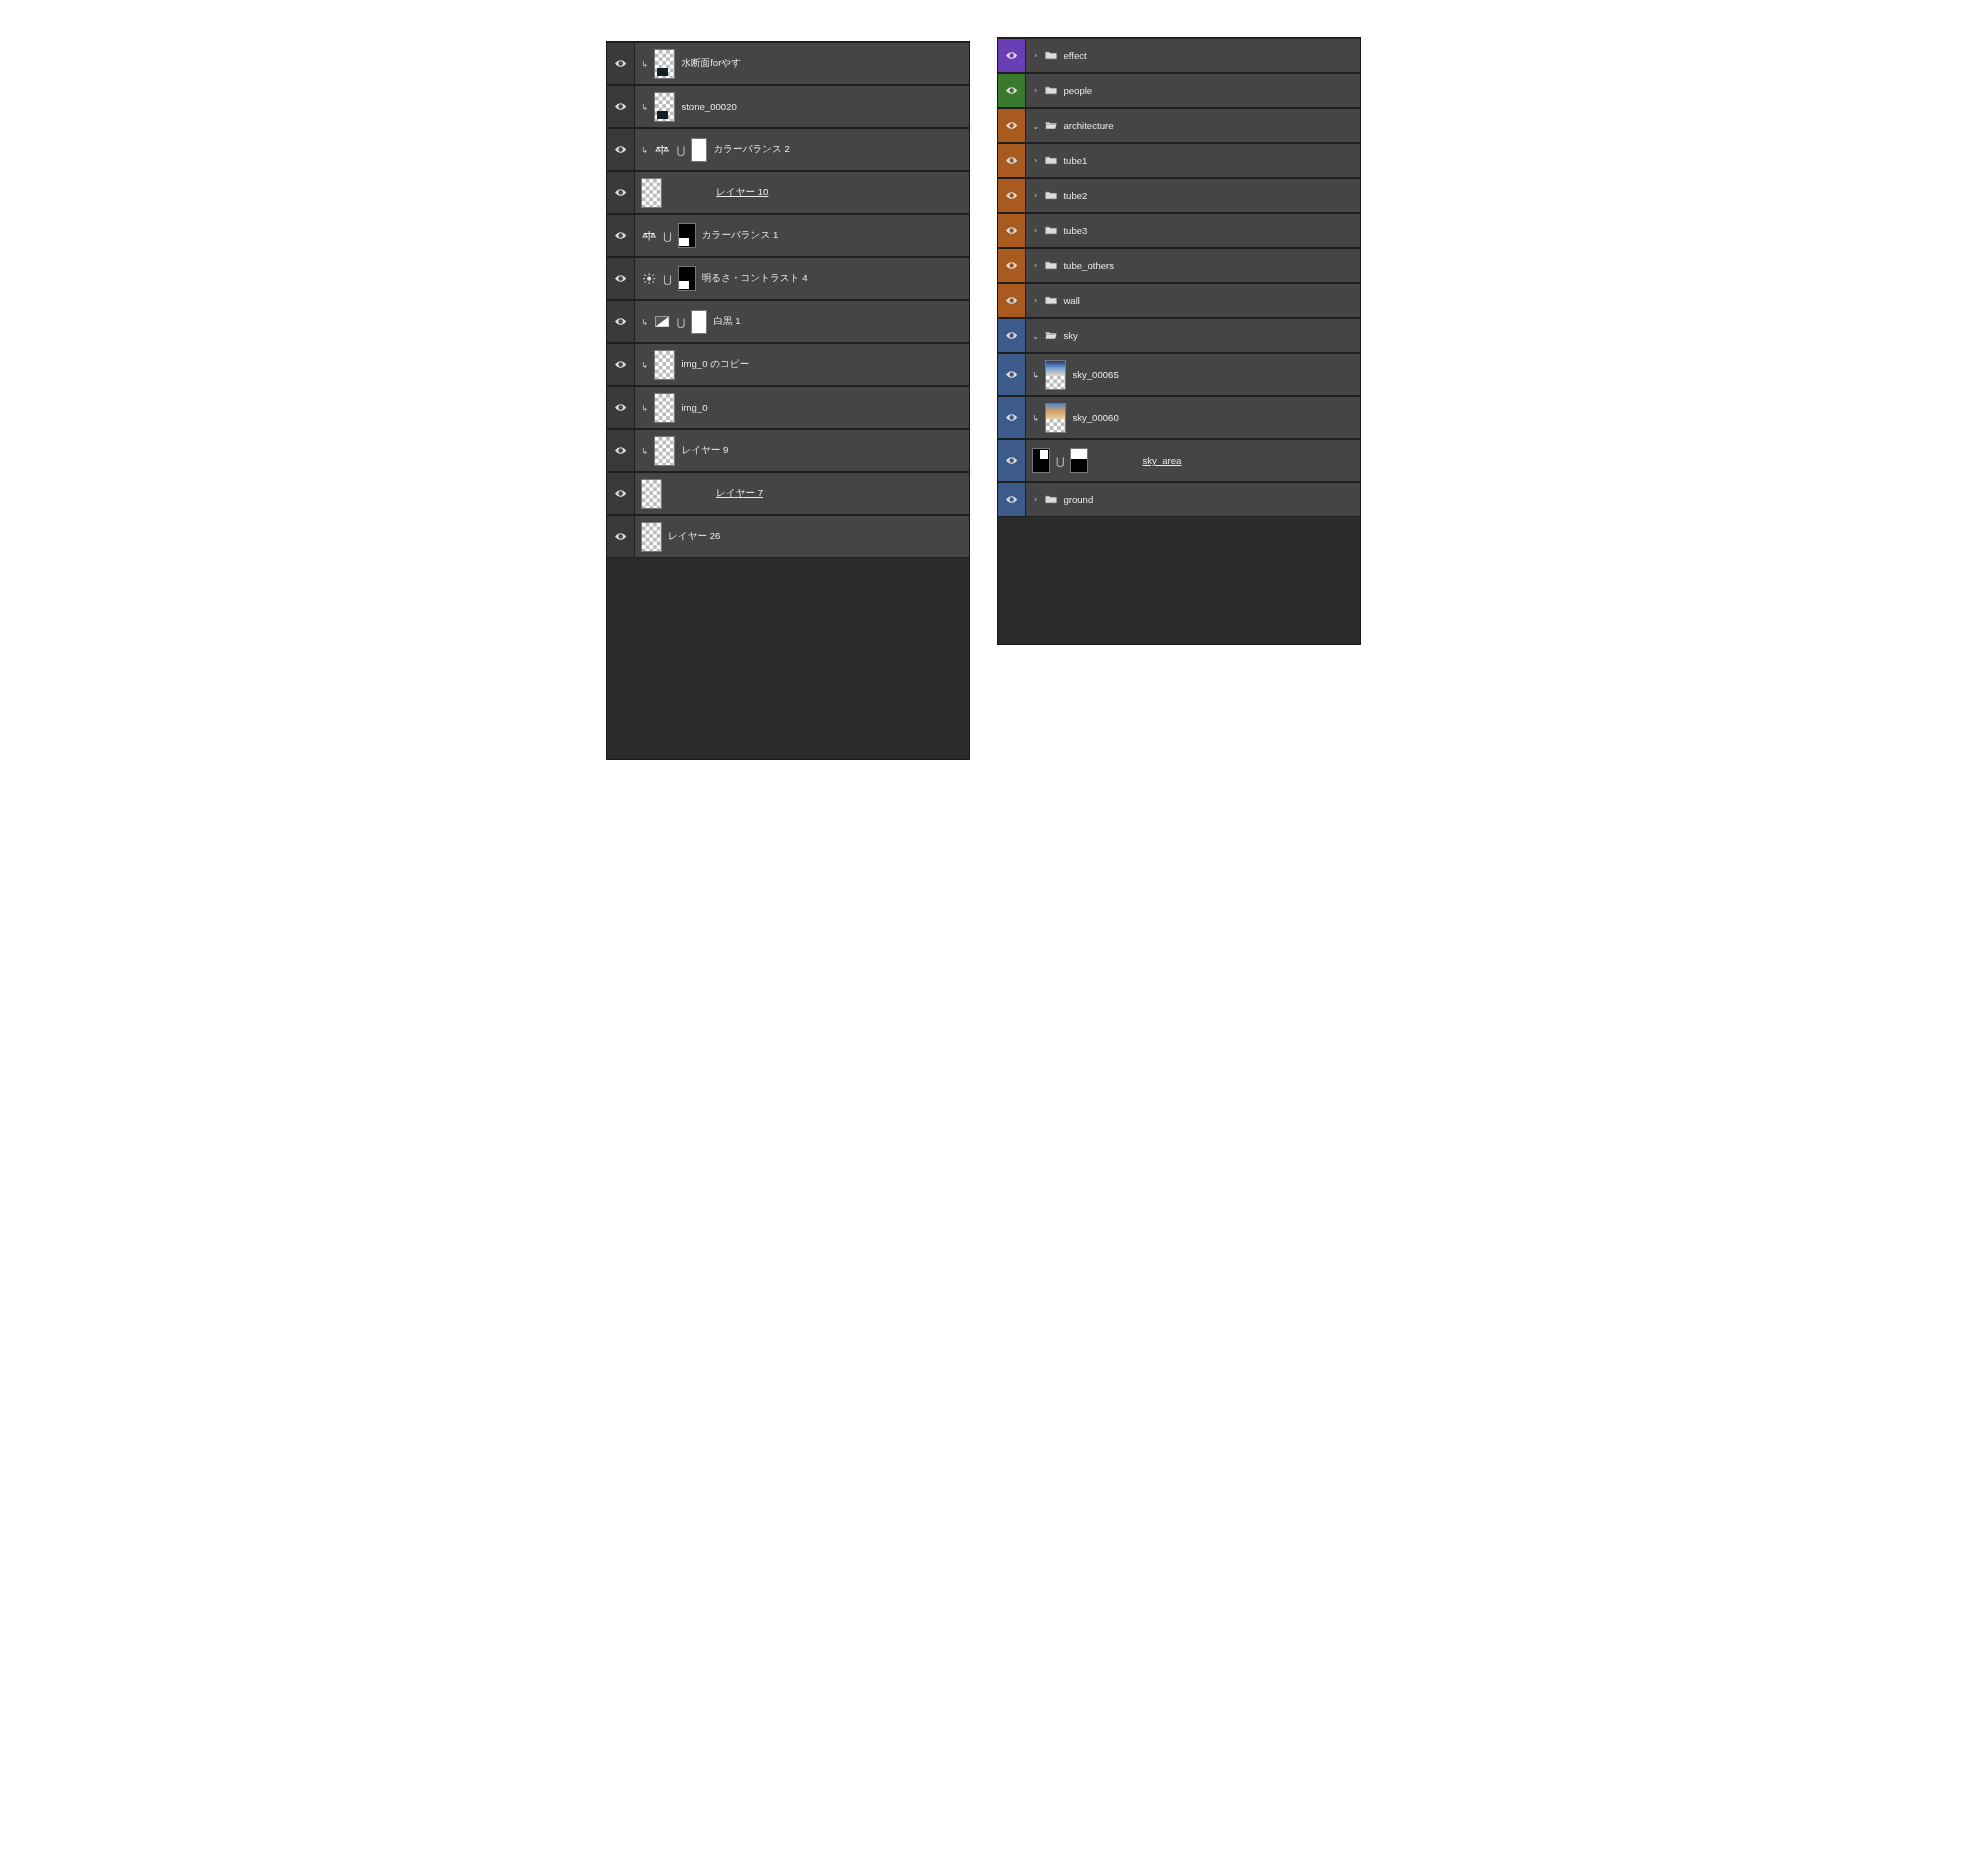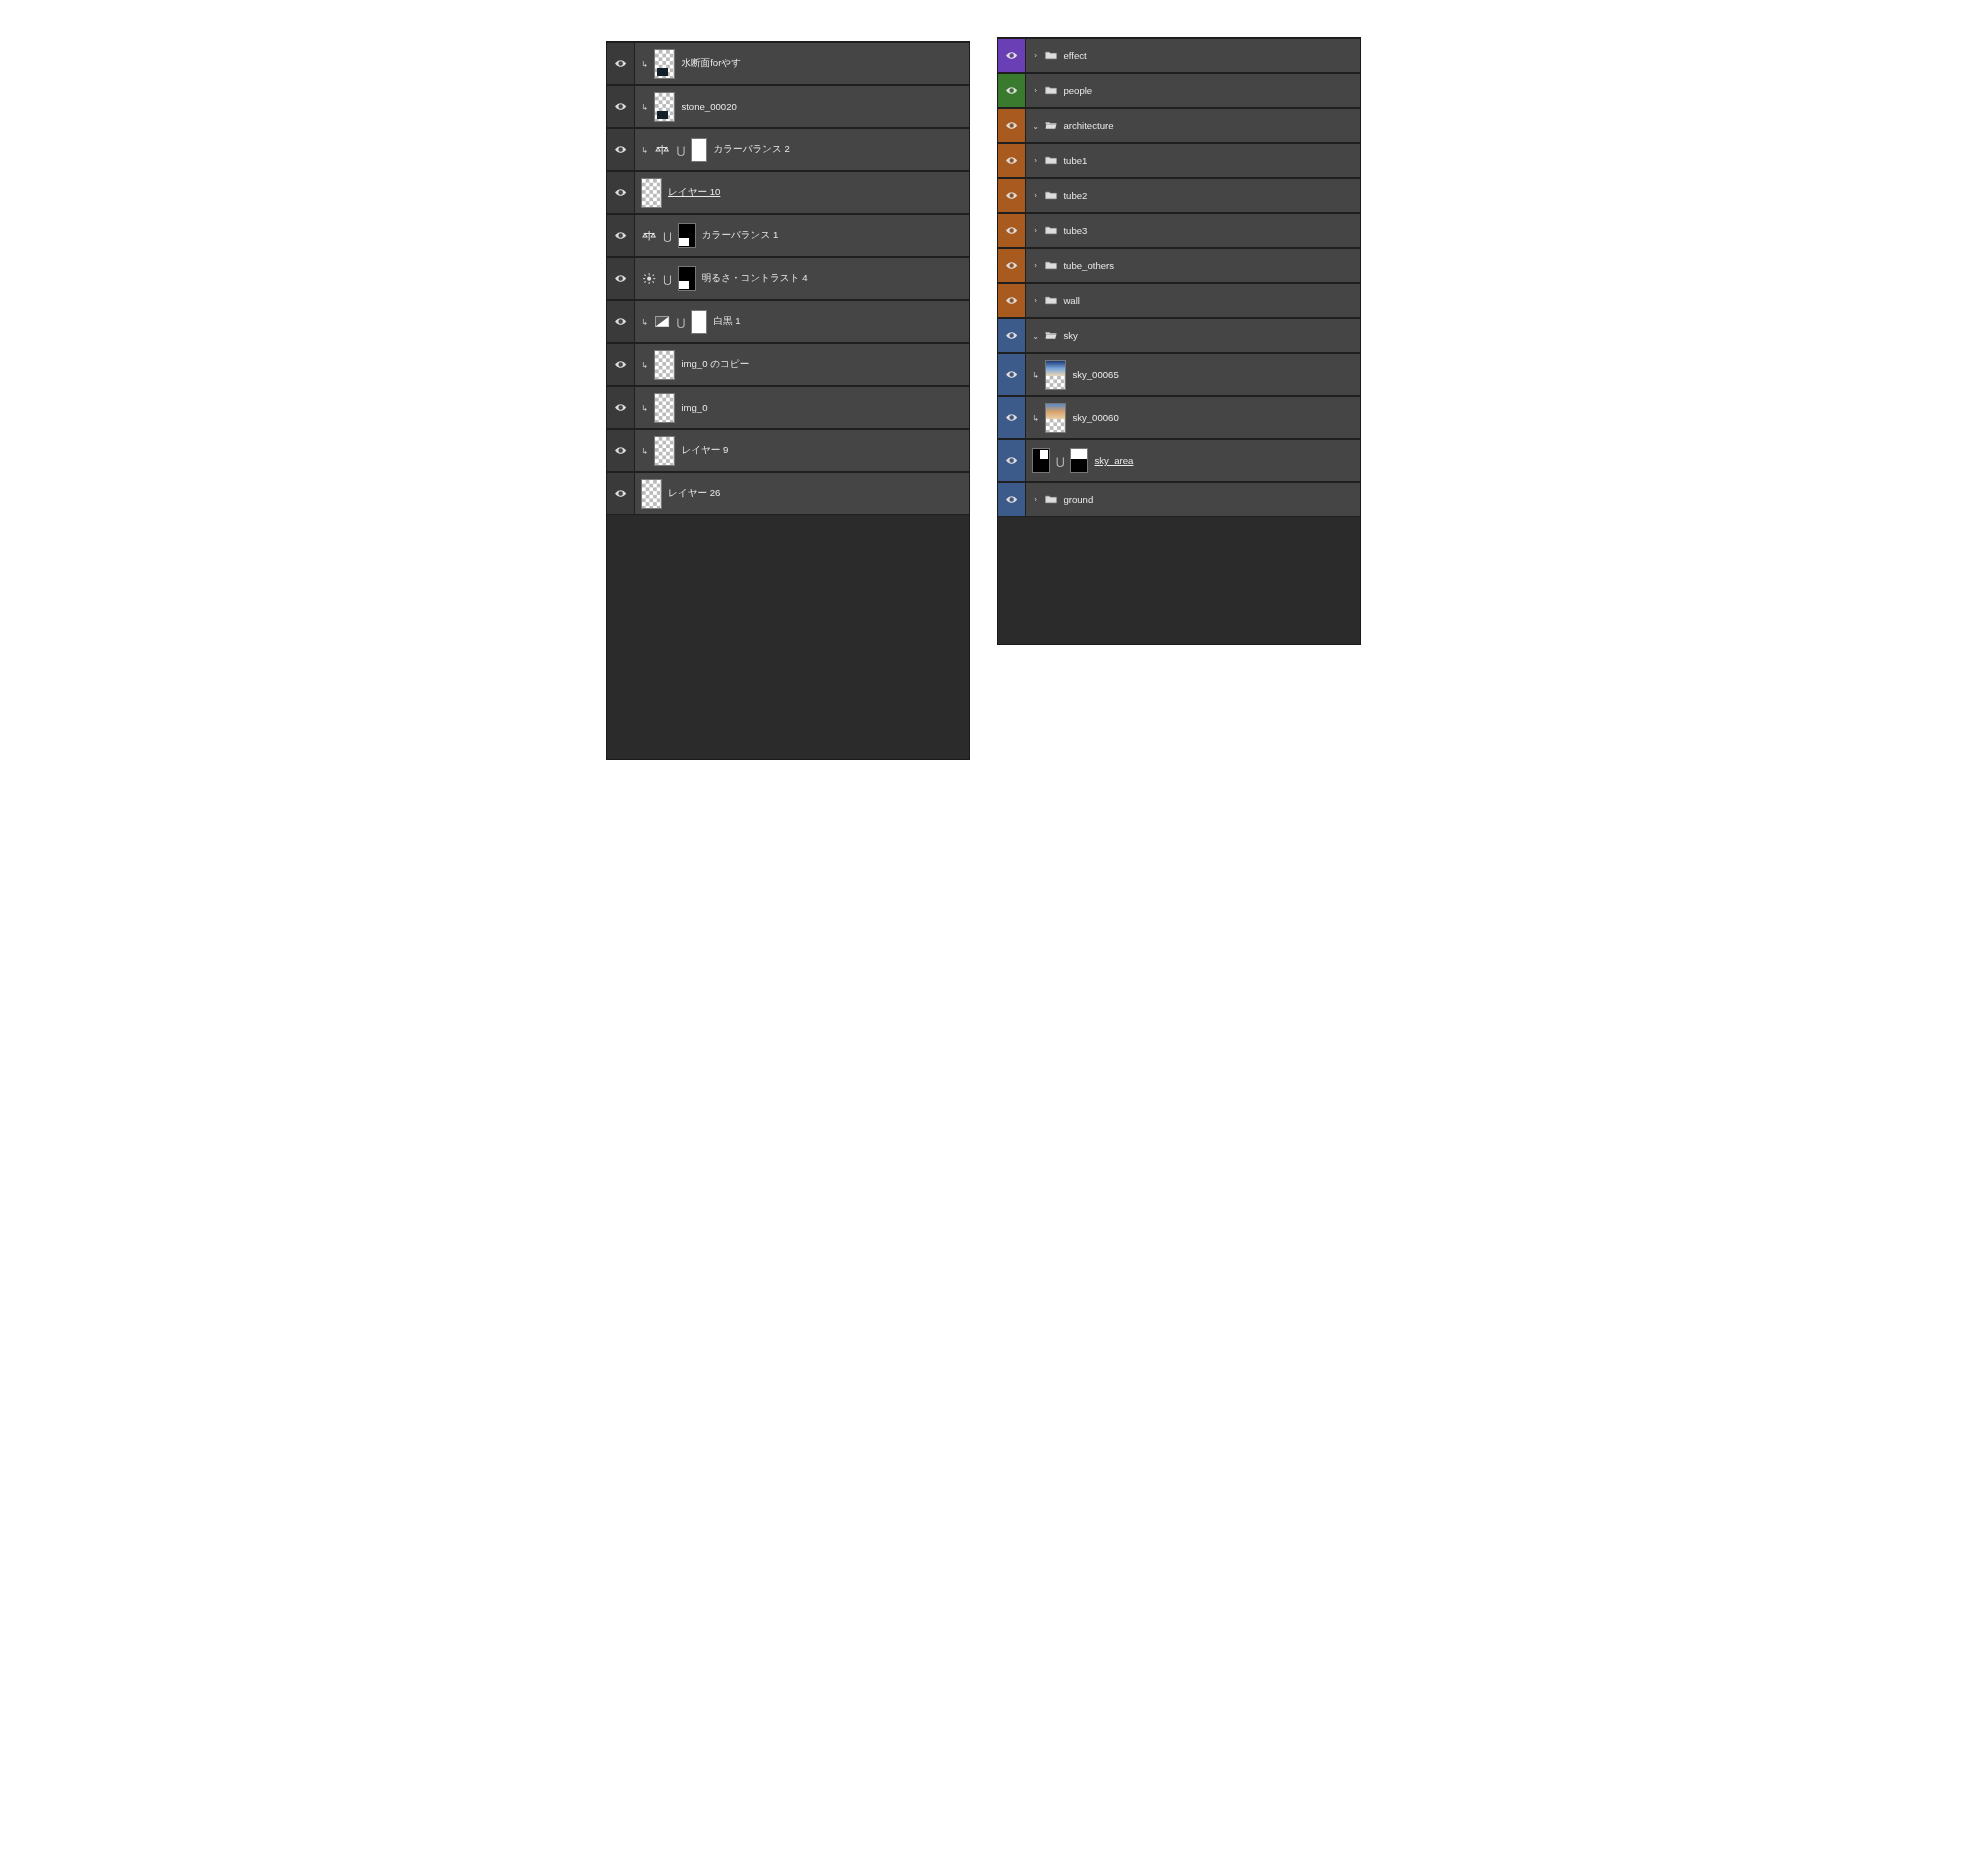--- a/index.html
+++ b/index.html
@@ -123,21 +123,21 @@
     align-items:center;
     justify-content:center;
     color:#ddd;
   }
   .adj-ico svg { width:16.3px; height:13.3px; }
 
   .name {
     color:#e8e8e8;
     white-space: nowrap;
   }
-  .name.u { text-decoration: underline; }
+  .name.u { text-decoration: underline; margin-left: 48px; }
 
   .eye { display:inline-flex; }
   .eye svg { width:13.3px; height:9px; }
 
   
   .vis.purple { background:#6a3fb5; }
   .vis.green  { background:#3a7a2f; }
   .vis.orange { background:#a85a1f; }
   .vis.blue   { background:#3c5a8a; }
   .vis.dark   { background:#3a3a3a; }
@@ -341,20 +341,34 @@
         <div class="vis dark">
           <span class="eye">
             <svg viewBox="0 0 24 16">
               <path d="M12 2C6 2 2 8 2 8s4 6 10 6 10-6 10-6-4-6-10-6zm0 10a4 4 0 110-8 4 4 0 010 8z" fill="#ddd"></path>
               <circle cx="12" cy="8" r="2" fill="#555"></circle>
             </svg>
           </span>
         </div>
         <div class="content">
           <div class="thumb checker"></div>
+          <span class="name u">レイヤー 7</span>
+        </div>
+      </div>
+      <div class="row">
+        <div class="vis dark">
+          <span class="eye">
+            <svg viewBox="0 0 24 16">
+              <path d="M12 2C6 2 2 8 2 8s4 6 10 6 10-6 10-6-4-6-10-6zm0 10a4 4 0 110-8 4 4 0 010 8z" fill="#ddd"></path>
+              <circle cx="12" cy="8" r="2" fill="#555"></circle>
+            </svg>
+          </span>
+        </div>
+        <div class="content">
+          <div class="thumb checker"></div>
           <span class="name">レイヤー 26</span>
         </div>
       </div>
     </div>
   <div class="panel panel-right" id="panel-right">
       <div class="row folder">
         <div class="vis purple">
           <span class="eye">
             <svg viewBox="0 0 24 16">
               <path d="M12 2C6 2 2 8 2 8s4 6 10 6 10-6 10-6-4-6-10-6zm0 10a4 4 0 110-8 4 4 0 010 8z" fill="#ddd"></path>

